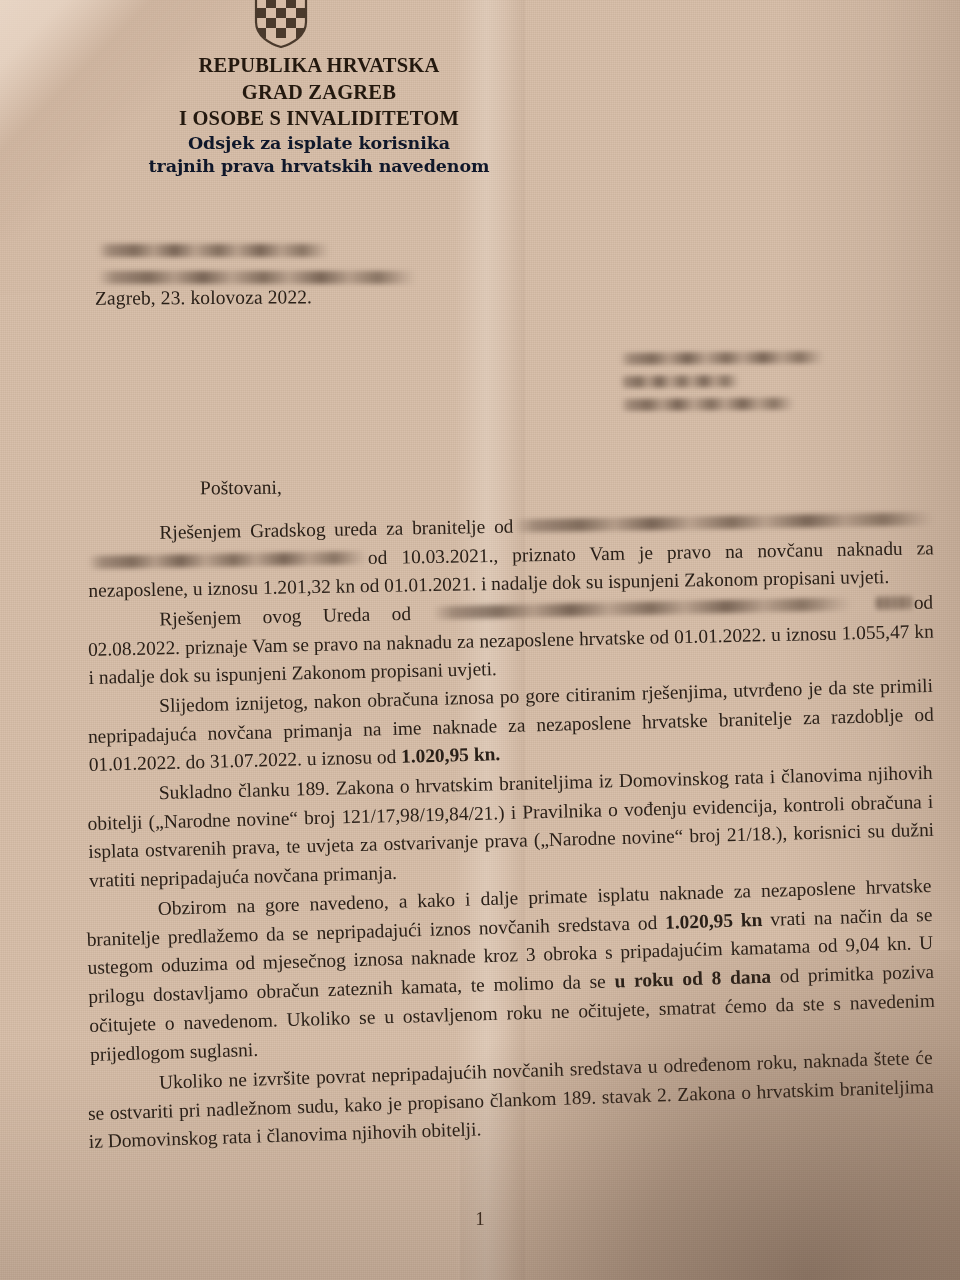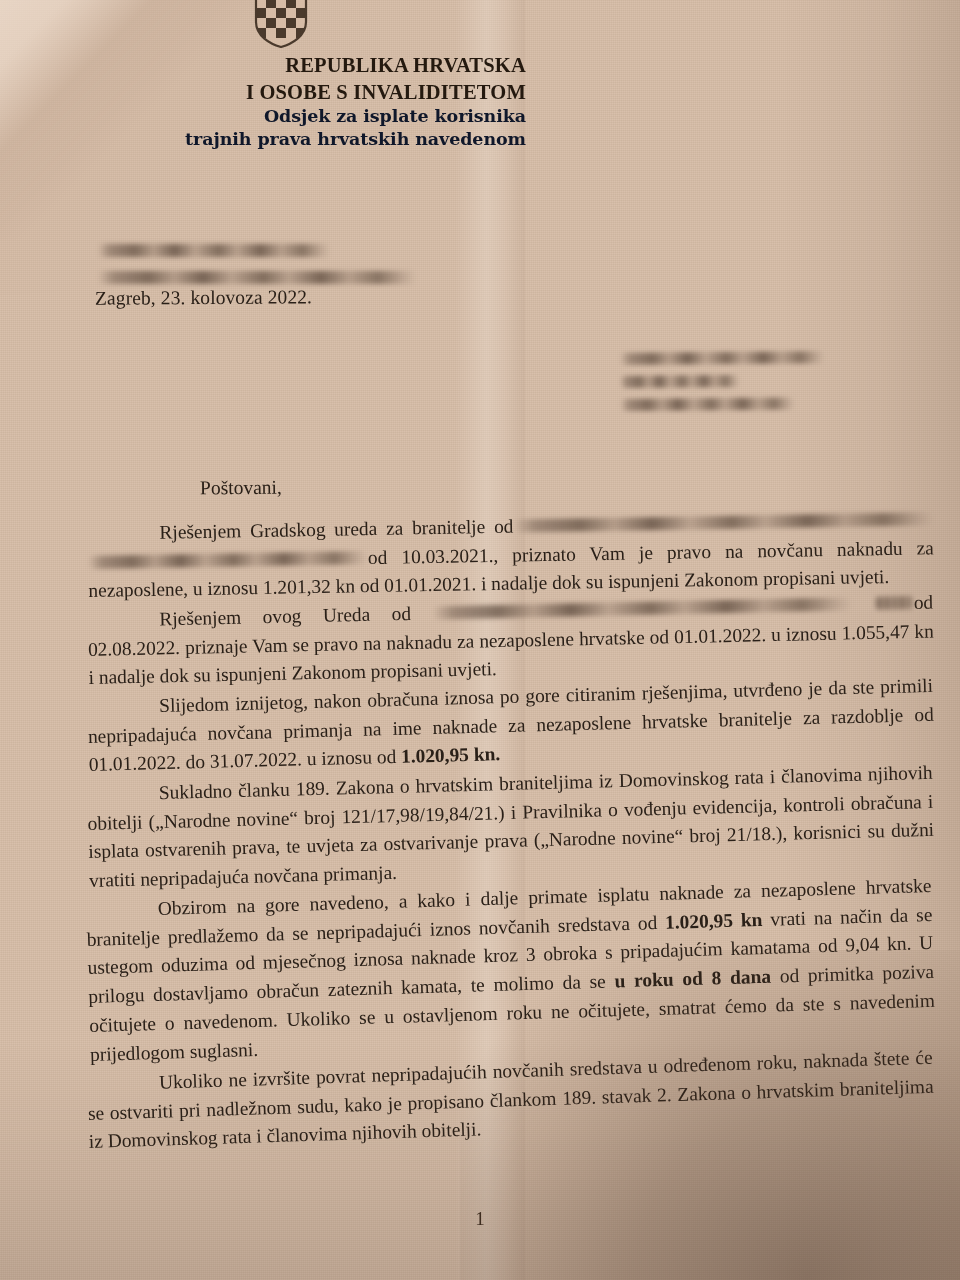--- a/index.html
+++ b/index.html
@@ -86,24 +86,24 @@
     height: 56px;
   }
   .crest-shield {
     width: 58px;
     height: 56px;
   }
 
   
   .letterhead {
     position: absolute;
-    left: 96px;
+    left: 104px;
     top: 52px;
     width: 430px;
-    text-align: right;
+    text-align: center;
     line-height: 1.30;
   }
   .lh-line {
     font-weight: bold;
     font-size: 20.5px;
     letter-spacing: 0.2px;
     white-space: nowrap;
     color: #24190f;
   }
   .lh-dept {
@@ -261,20 +261,21 @@
             <rect x="24" y="36" width="10" height="10"></rect>
             <rect x="44" y="36" width="10" height="10"></rect>
           </g>
         </g>
         <path d="M4 0 H54 V30 C54 44 40 52 29 55 C18 52 4 44 4 30 Z" fill="none" stroke="#4a3a2c" stroke-width="2.2"></path>
       </svg>
     </div>
 
     <div class="letterhead">
       <div class="lh-line">REPUBLIKA HRVATSKA</div>
+      <div class="lh-line">GRAD ZAGREB</div>
       <div class="lh-line">I OSOBE S INVALIDITETOM</div>
       <div class="lh-dept">Odsjek za isplate korisnika</div>
       <div class="lh-dept">trajnih prava hrvatskih navedenom</div>
     </div>
 
     <div class="klasa-block">
       <div>
         <span class="redact" style="width: 232px;"></span>
       </div>
       <div style="margin-top:9px">

